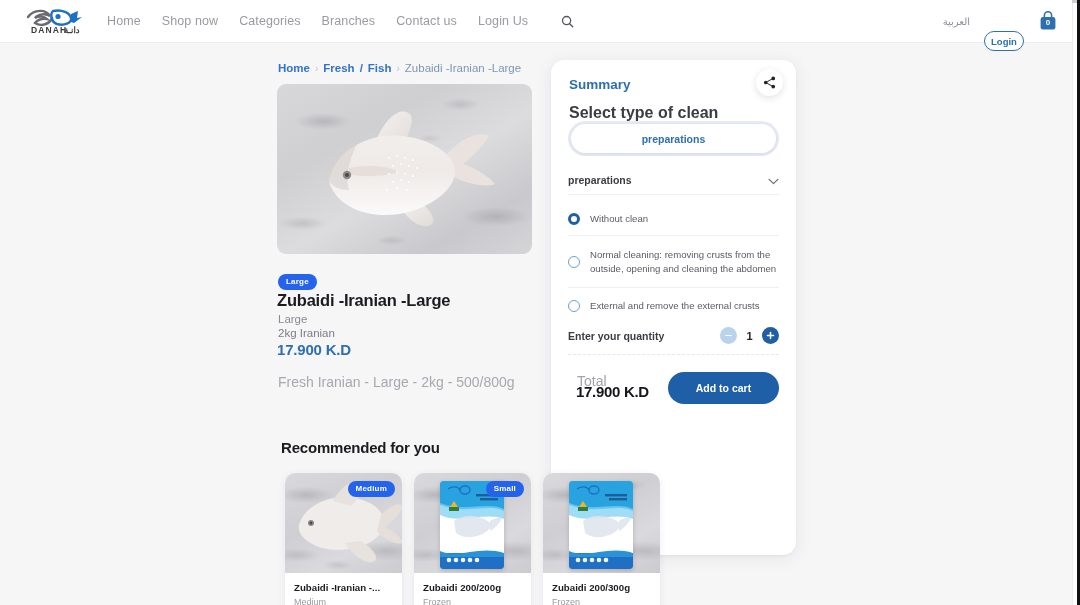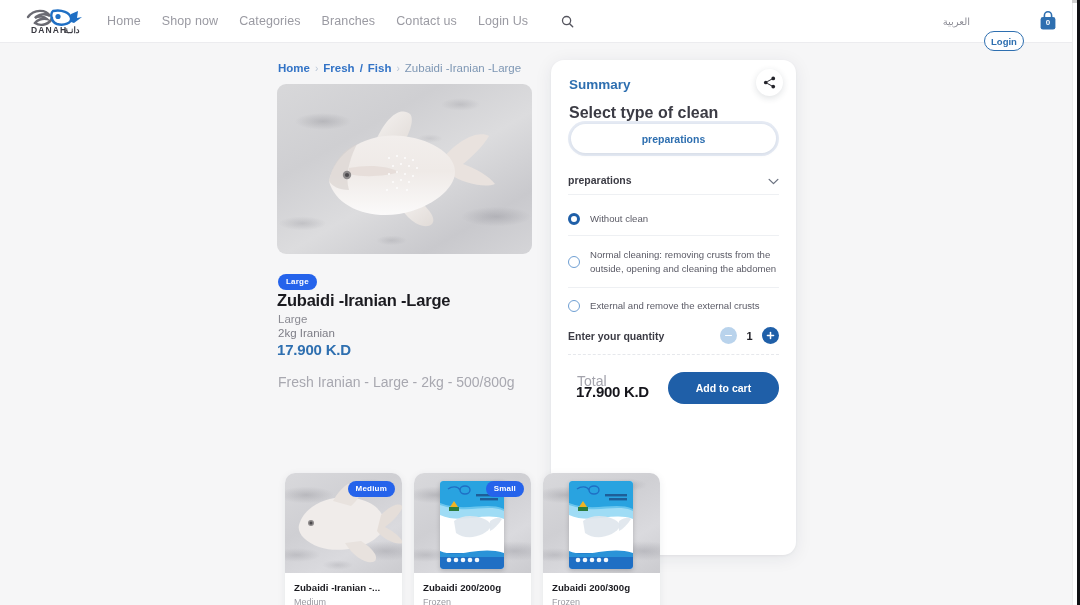--- a/index.html
+++ b/index.html
@@ -343,20 +343,21 @@
             </svg>
           </span>
         </span>
       </div>
 
       <div class="total-label">Total</div>
       <div class="total-value">17.900 K.D</div>
       <div class="atc-btn">Add to cart</div>
     </div>
 
+    <div class="rec-title">Recommended for you</div>
     <div class="rec-row">
 
       <div class="rec-card">
         <div class="rec-img">
           <div class="stone-noise"></div>
           <svg viewBox="0 0 117 100" style="position:absolute;inset:0;">
             <path d="M14 52 C20 30, 50 20, 74 26 C94 31, 102 44, 98 56 C92 72, 58 82, 34 74 C20 69, 12 60, 14 52 Z" fill="#f0ecea"></path>
             <path d="M48 28 C58 10, 70 6, 76 10 C80 15, 74 26, 66 33 Z" fill="#e8e2de"></path>
             <path d="M60 70 C70 86, 84 92, 90 88 C94 83, 86 74, 76 68 Z" fill="#e8e2de"></path>
             <path d="M96 42 C108 30, 116 30, 118 34 C114 42, 106 50, 100 54 C108 58, 116 64, 118 70 C110 72, 98 66, 92 58 Z" fill="#e5ded9"></path>

